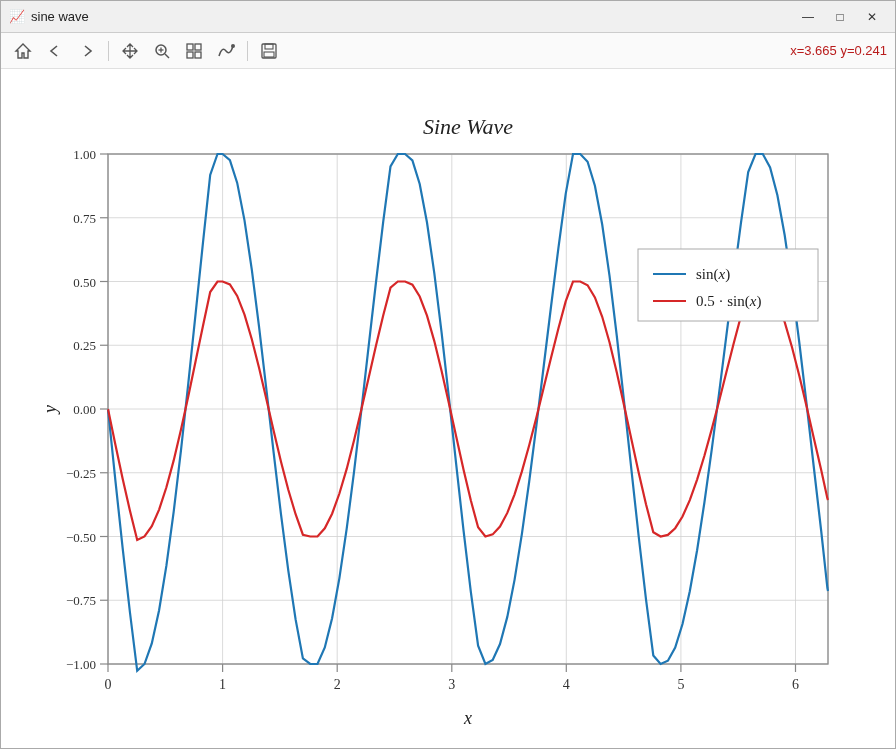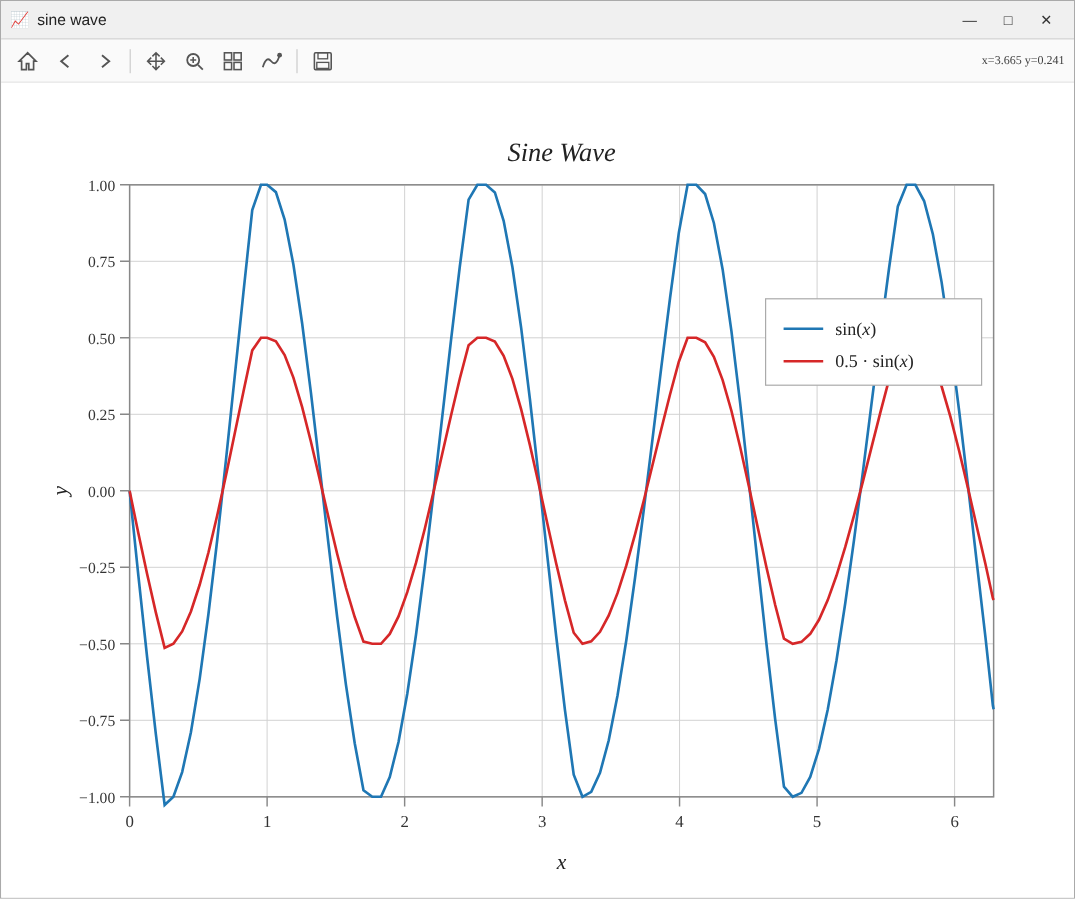--- a/index.html
+++ b/index.html
@@ -85,23 +85,23 @@
       justify-content: center;
       color: #444;
     }
     .toolbar-separator {
       width: 1px;
       height: 20px;
       background: #ccc;
       margin: 0 3px;
     }
     .toolbar-coords {
-      font-size: 10px;
-      color: #404040;
-      font-family: Liberation Serif, serif;
+      font-size: 13px;
+      color: #b91c1c;
+      font-family: Liberation Sans, sans-serif;
     }
     .plot-area {
       flex: 1;
       background: #fff;
       display: flex;
       align-items: center;
       justify-content: center;
       padding: 20px 10px 10px 10px;
     }
     .plot-container {

